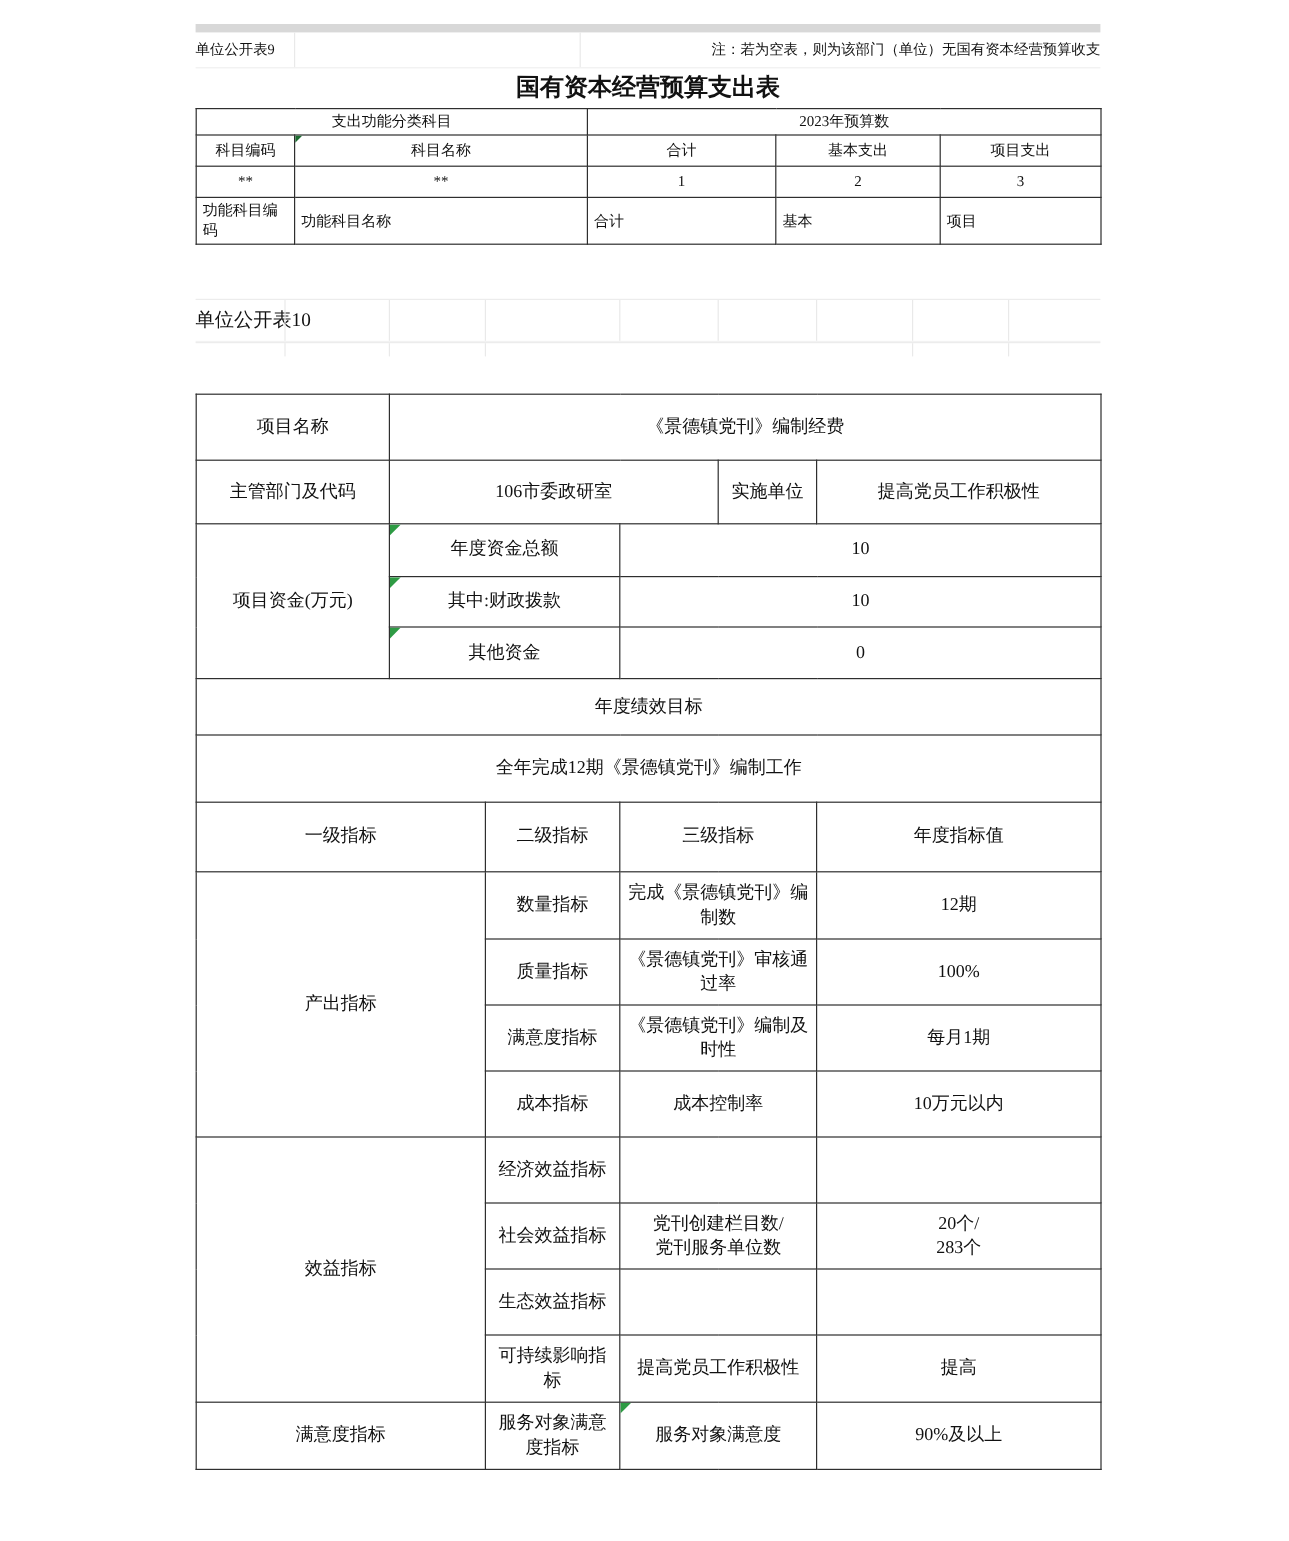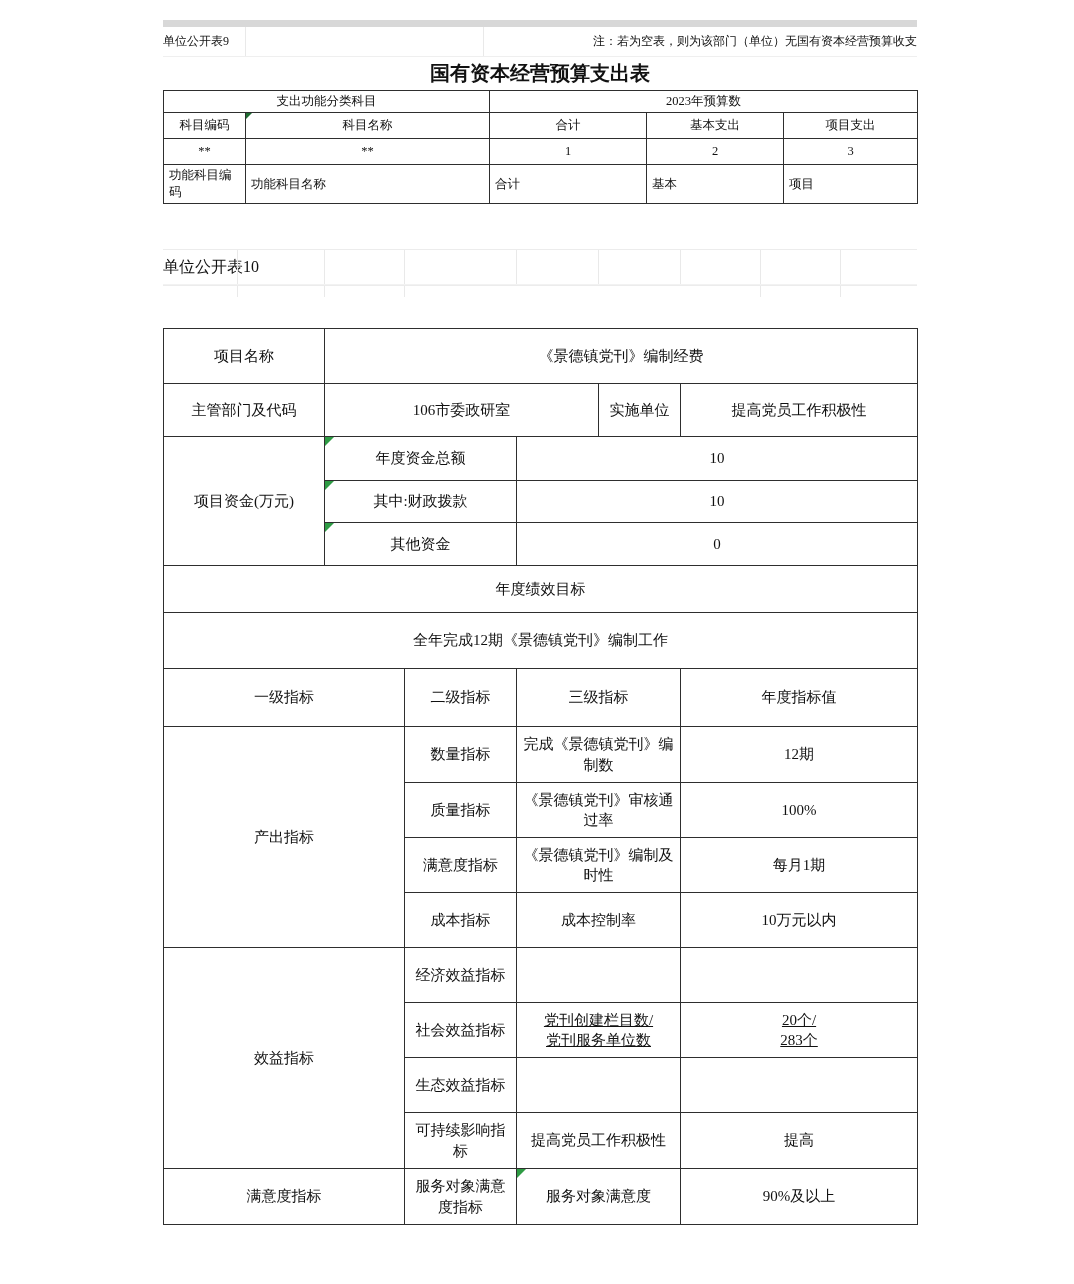--- a/index.html
+++ b/index.html
@@ -34,21 +34,21 @@
   .strip { position:relative; height:12px; border-top:1px solid #ececec; }
 
   .vline { position:absolute; top:0; bottom:0; width:1px; background:#e9e9e9; }
 
   .t2 { font-size:15px; line-height:1.35;margin-top:31px; }
 
   .gtri { position:absolute; top:0; left:0; width:0; height:0;
           border-top:9px solid #2e9b44; border-right:9px solid transparent; }
   .dtri { position:absolute; top:0; left:0; width:0; height:0;
           border-top:6px solid #1d6b30; border-right:6px solid transparent; }
-  .pre { white-space:pre-line;text-decoration:underline; }
+  .pre { white-space:pre-line; }
 </style>
 </head>
 <body>
 
 <div class="page">
   <div class="content">
 
     <div class="band"></div>
 
     <div class="label-row9">

